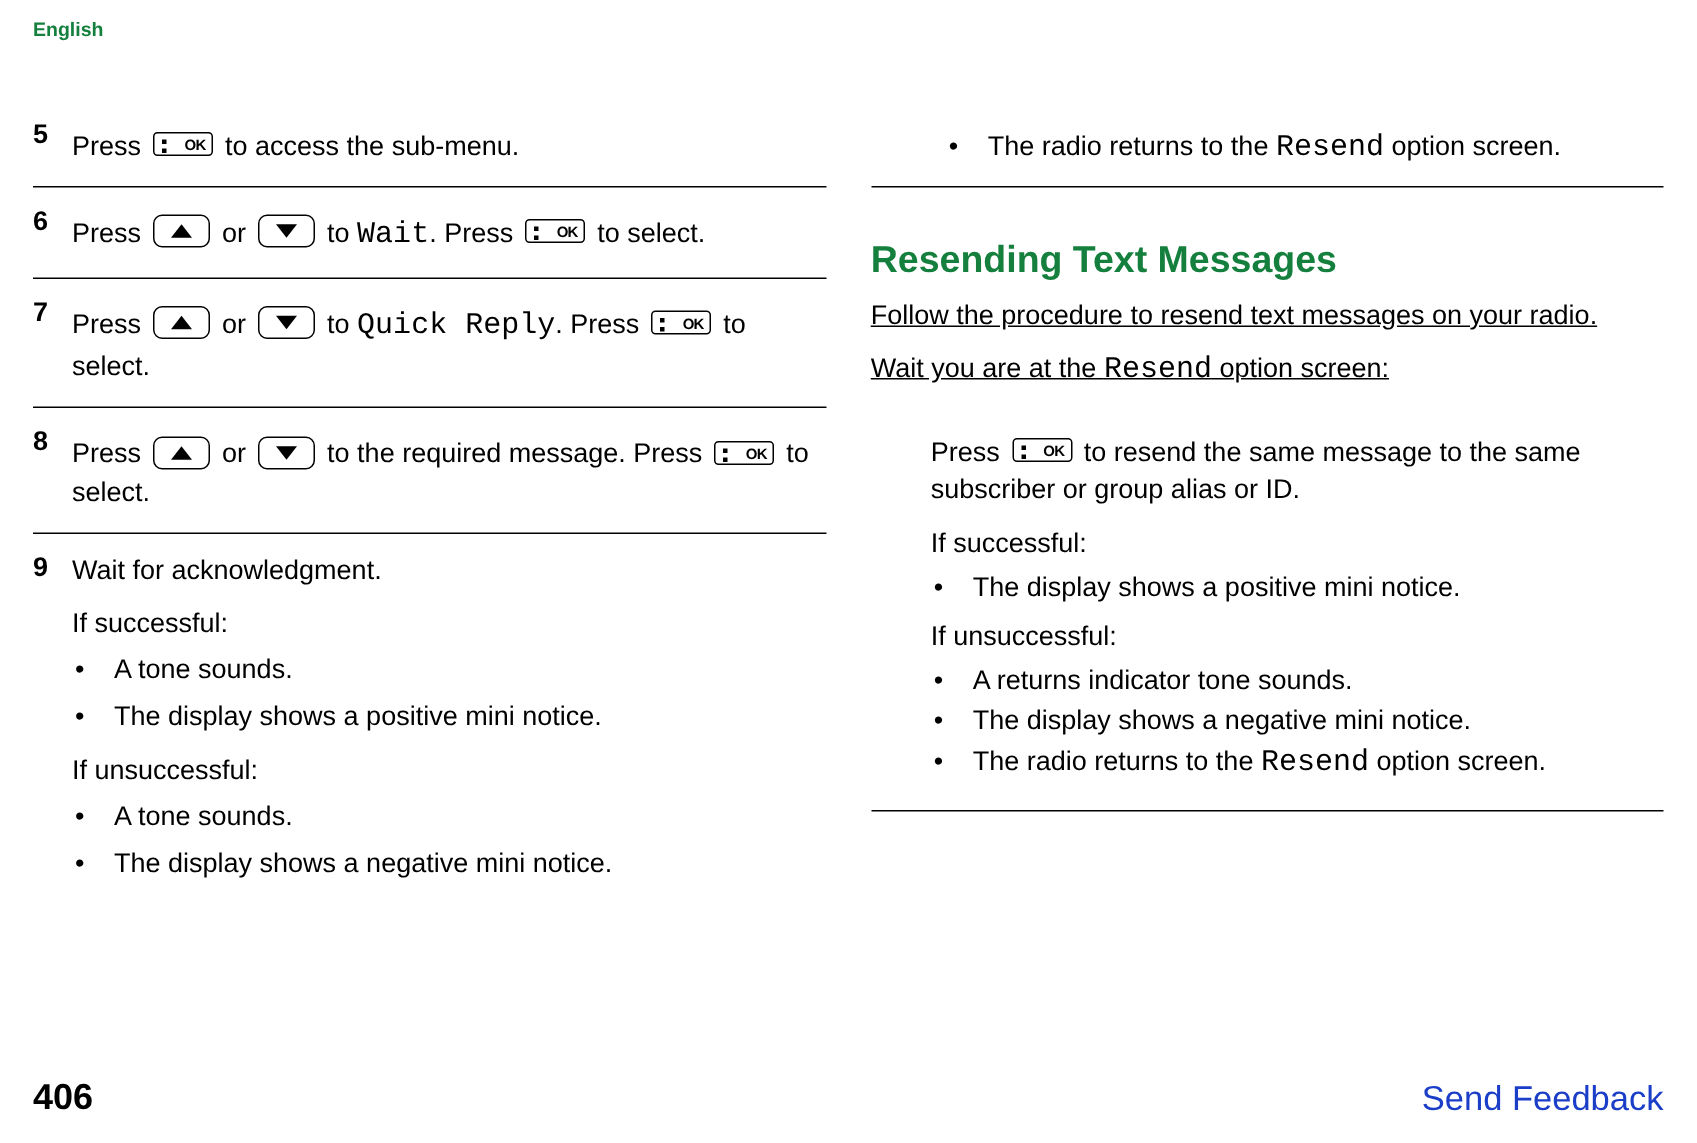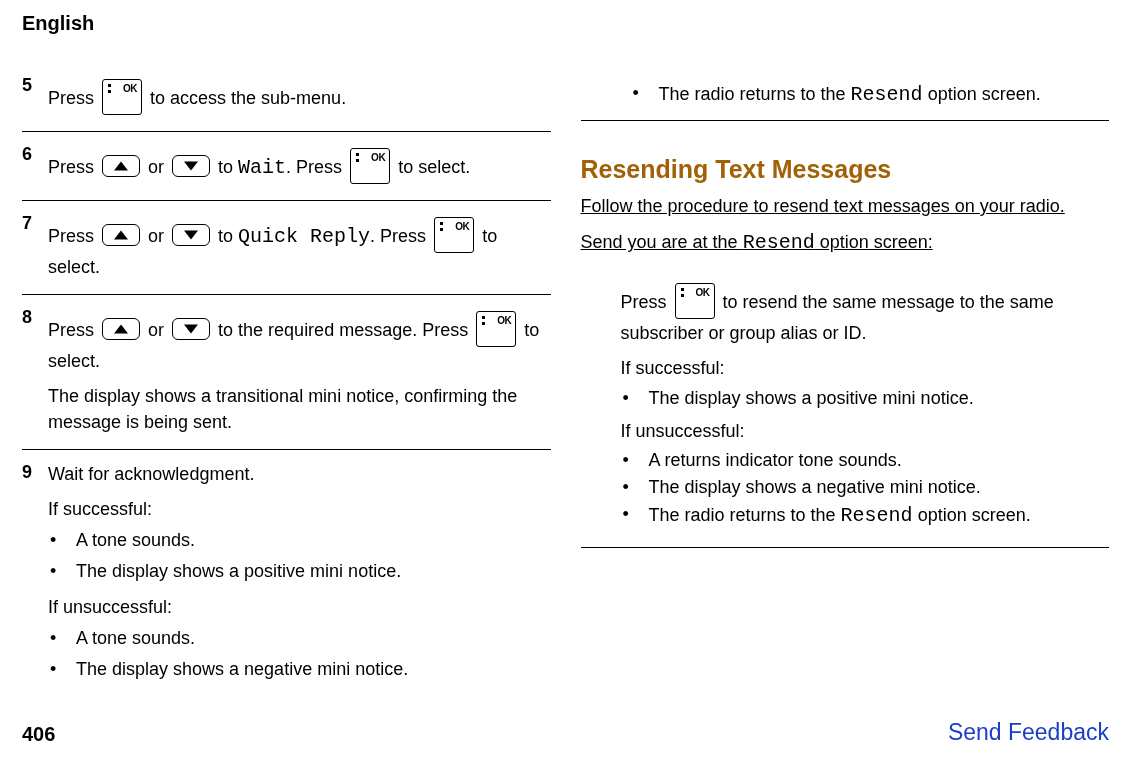--- a/index.html
+++ b/index.html
@@ -12,23 +12,23 @@
       font-size: 18px;
       color: #000;
       background: #fff;
       width: 1131px;
       height: 762px;
       position: relative;
       padding: 12px 22px 18px 22px;
     }
     .header {
       font-weight: bold;
-      color: #000000;
-      font-size: 20px;
-      margin-bottom: 28px;
+      color: #15803d;
+      font-size: 13px;
+      margin-bottom: 40px;
     }
     .columns {
       display: flex;
       gap: 30px;
     }
     .col {
       flex: 1;
       min-width: 0;
     }
     .step {
@@ -71,21 +71,21 @@
     }
     .mono {
       font-family: "Courier New", Courier, monospace;
       font-size: 20px;
     }
     .btn-ok {
       display: inline-block;
       vertical-align: middle;
       border: 1.5px solid #000;
       border-radius: 3px;
-      height: 36px;
+      height: 16px;
       width: 40px;
       position: relative;
       margin: 0 3px;
       top: -2px;
     }
     .btn-ok::before {
       content: "";
       position: absolute;
       left: 5px;
       top: 4px;
@@ -152,21 +152,21 @@
       margin-top: 20px;
     }
     .right-top-bullet::before {
       content: "•";
       width: 26px;
       flex-shrink: 0;
       padding-left: 2px;
     }
     .section-heading {
       font-weight: bold;
-      color: #a16207;
+      color: #15803d;
       font-size: 25px;
       margin-top: 34px;
       margin-bottom: 10px;
     }
     .section-para {
       margin: 10px 0;
       line-height: 1.4;
       text-decoration: underline;
     }
     .resend-block {
@@ -183,21 +183,21 @@
       position: absolute;
       bottom: 16px;
       left: 22px;
       right: 22px;
       display: flex;
       justify-content: space-between;
       align-items: flex-end;
     }
     .page-num {
       font-weight: bold;
-      font-size: 20px;
+      font-size: 24px;
       text-align: right;
     }
     .feedback {
       color: #1b3ec9;
       font-size: 23px;
     }
   </style>
 </head>
 <body>
 
@@ -253,21 +253,20 @@
       <div class="step-body">
         <div class="para-first">
           <span>Press </span>
           <span class="btn-arrow btn-arrow-up"></span>
           <span> or </span>
           <span class="btn-arrow btn-arrow-down"></span>
           <span> to the required message. Press </span>
           <span class="btn-ok"><span class="btn-ok-text">OK</span></span>
           <span> to select.</span>
         </div>
-        <div class="para">The display shows a transitional mini notice, confirming the message is being sent.</div>
       </div>
     </div>
 
     <div class="step step-last">
       <div class="step-num">9</div>
       <div class="step-body">
         <div>Wait for acknowledgment.</div>
         <div class="para">If successful:</div>
         <ul class="sub-bullets">
           <li>
@@ -294,21 +293,21 @@
   <div class="col">
     <div class="right-top-bullet">
       <span>
         <span>The radio returns to the </span><span class="mono">Resend</span><span> option screen.</span>
       </span>
     </div>
 
     <div class="section-heading">Resending Text Messages</div>
     <div class="section-para">Follow the procedure to resend text messages on your radio.</div>
     <div class="section-para">
-      <span>Send you are at the </span><span class="mono">Resend</span><span> option screen:</span>
+      <span>Wait you are at the </span><span class="mono">Resend</span><span> option screen:</span>
     </div>
 
     <div class="resend-block">
       <div class="para">
         <span>Press </span>
         <span class="btn-ok"><span class="btn-ok-text">OK</span></span>
         <span> to resend the same message to the same subscriber or group alias or ID.</span>
       </div>
       <div class="para">If successful:</div>
       <ul class="sub-bullets">

